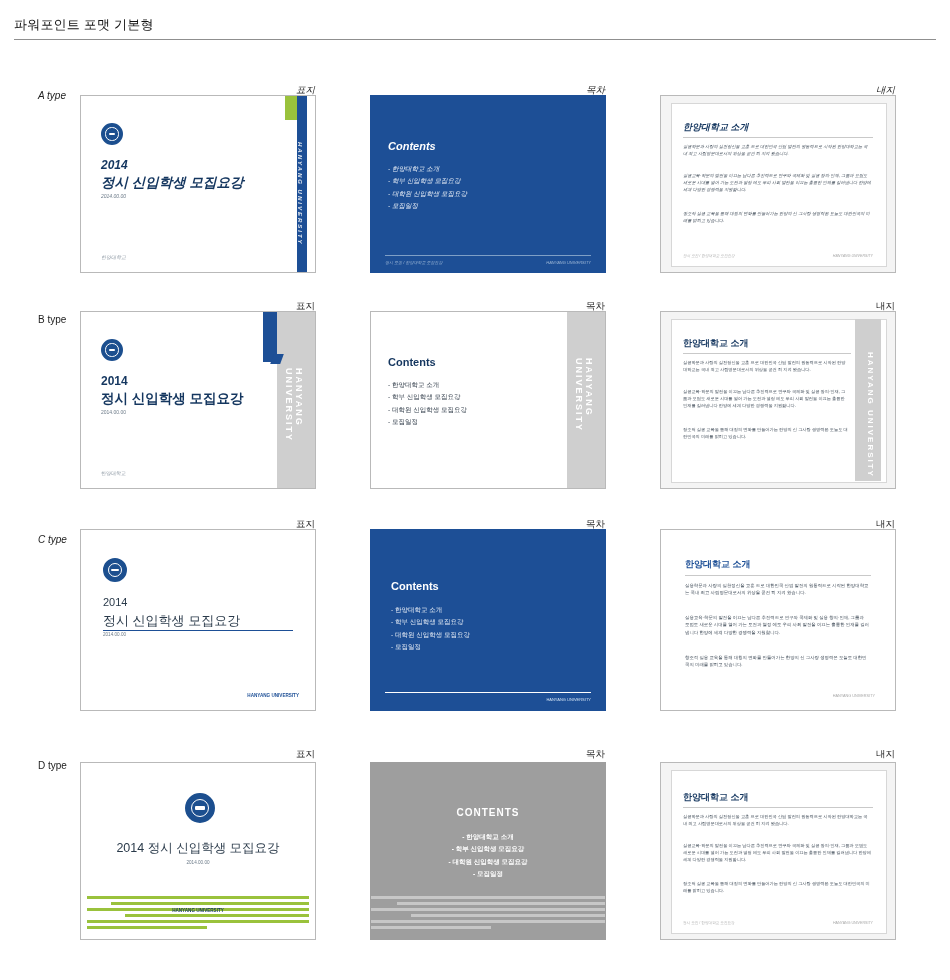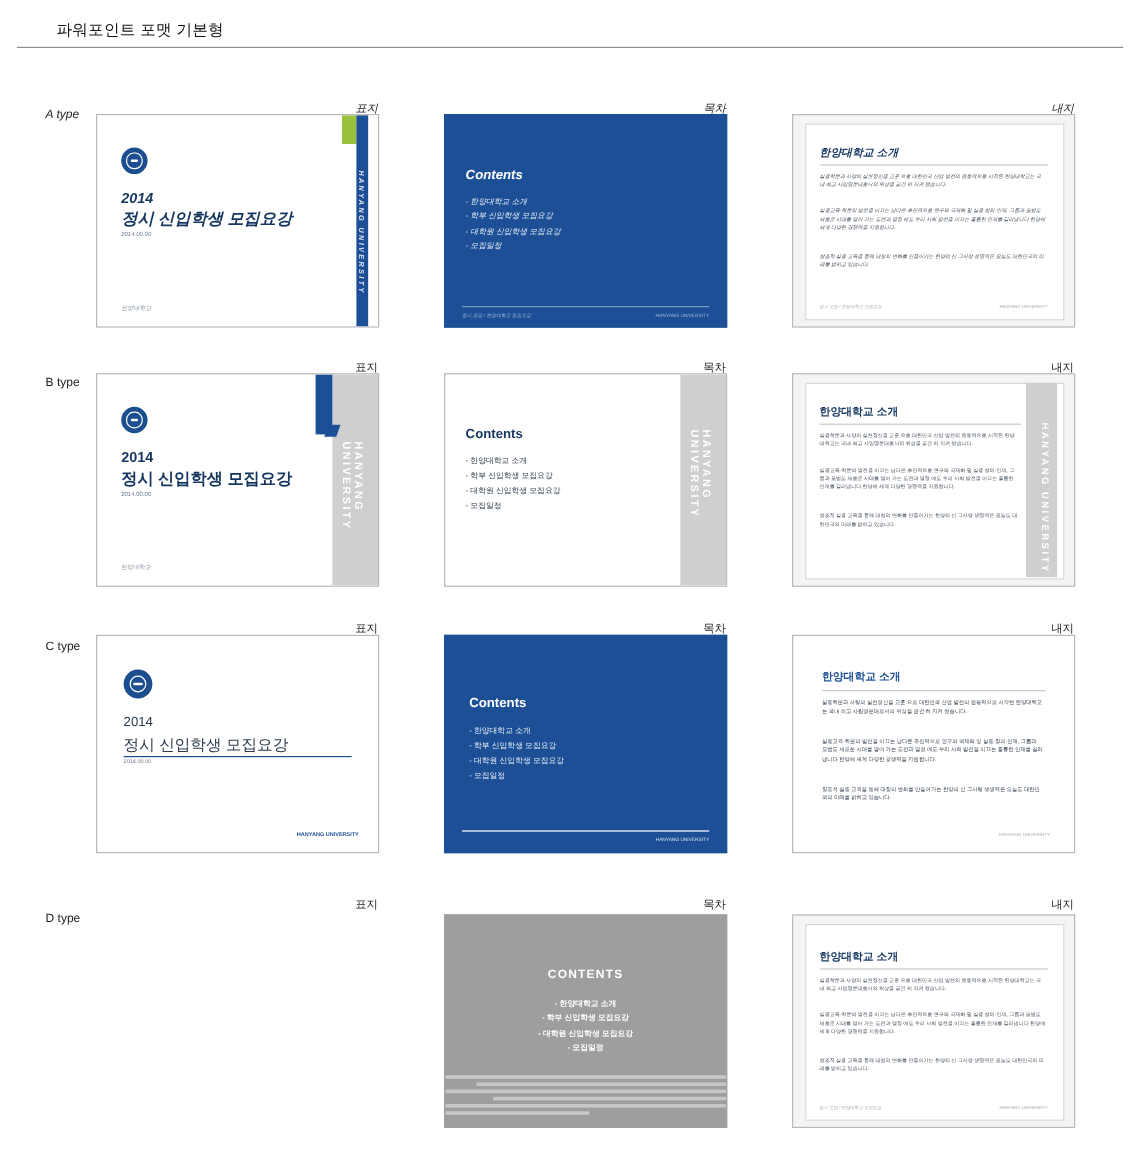--- a/index.html
+++ b/index.html
@@ -5,21 +5,21 @@
   html,body{margin:0;padding:0;}
   body{
     width:950px;height:980px;
     background:#ffffff;
     font-family:"Liberation Sans", sans-serif;
     color:#1a1a1a;
     overflow:hidden;
   }
   .page-title{
     position:absolute;left:14px;top:16px;
-    font-size:13px;color:#111;letter-spacing:.2px;margin-left:33px;
+    font-size:13px;color:#111;letter-spacing:.2px;
   }
   .title-rule{
     position:absolute;left:14px;top:39px;width:922px;height:1px;background:#8f8f8f;
   }
 
   
   .row{position:absolute;left:0;width:950px;}
   .row-label{
     position:absolute;left:38px;font-size:10px;color:#222;
   }
@@ -174,21 +174,21 @@
     <div class="inner-head" style="left:22px;top:25px;font-size:9px;">한양대학교 소개</div>
     <div class="inner-rule" style="left:22px;top:41px;width:168px;"></div>
     <div class="inner-para" style="left:22px;top:48px;width:166px;font-size:4.2px;">실용학문과 사랑의 실천정신을 교훈 으로 대한민국 산업 발전의 원동력으로 시작된 한양대학교는 국내 최고 사립명문대로서의 위상을 굳건 히 지켜 왔습니다.</div>
     <div class="inner-para" style="left:22px;top:77px;width:166px;font-size:4.2px;">실용교육·학문의 발전을 이끄는 남다른 추진력으로 연구와 국제화 및 실용 창의·인재, 그룹과 모범도 새로운 시대를 열어 가는 도전과 열정 에도 우리 사회 발전을 이끄는 훌륭한 인재를 길러냅니다 한양에 세계 다양한 경쟁력을 지원합니다.</div>
     <div class="inner-para" style="left:22px;top:115px;width:166px;font-size:4.2px;">창조적 실용 교육을 통해 대칭의 변화를 만들어가는 한양의 신 그사랑 생명력은 오늘도 대한민국의 미래를 밝히고 있습니다.</div>
     <div class="vert-text" style="right:20px;top:40px;font-size:8px;color:#ffffff;">HANYANG UNIVERSITY</div>
   </div>
 </div>
 
 <div class="row" style="top:518px;height:200px;">
-  <div class="row-label" style="top:16px;">C type</div>
+  <div class="row-label" style="top:16px;font-style:italic;">C type</div>
 
   <div class="slot-tag" style="left:180px;top:0px;width:135px;">표지</div>
   <div class="slot-tag" style="left:470px;top:0px;width:135px;">목차</div>
   <div class="slot-tag" style="left:760px;top:0px;width:135px;">내지</div>
 
   <div class="slide" style="left:80px;top:11px;width:234px;height:180px;">
     <div class="crest" style="left:22px;top:28px;width:24px;height:24px;">
       <div class="inner">
           <div class="bar"></div>
         </div>
@@ -222,20 +222,36 @@
   </div>
 </div>
 
 <div class="row" style="top:748px;height:220px;">
   <div class="row-label" style="top:12px;">D type</div>
 
   <div class="slot-tag" style="left:180px;top:0px;width:135px;">표지</div>
   <div class="slot-tag" style="left:470px;top:0px;width:135px;">목차</div>
   <div class="slot-tag" style="left:760px;top:0px;width:135px;">내지</div>
 
+  <div class="slide" style="left:80px;top:14px;width:234px;height:176px;">
+    <div class="crest" style="left:104px;top:30px;width:30px;height:30px;">
+      <div class="inner">
+          <div class="bar"></div>
+        </div>
+    </div>
+    <div class="cov-main" style="left:0;top:77px;width:234px;text-align:center;font-size:12.5px;color:#2a3a4a;font-weight:normal;">2014 정시 신입학생 모집요강</div>
+    <div class="cov-date" style="left:0;top:97px;width:234px;text-align:center;font-size:4.6px;">2014.00.00</div>
+    <div class="stripe" style="left:6px;bottom:40px;width:222px;height:3px;background:#9ac23c;"></div>
+    <div class="stripe" style="left:30px;bottom:34px;width:198px;height:3px;background:#9ac23c;"></div>
+    <div class="stripe" style="left:6px;bottom:28px;width:222px;height:3px;background:#9ac23c;"></div>
+    <div class="stripe" style="left:44px;bottom:22px;width:184px;height:3px;background:#9ac23c;"></div>
+    <div class="stripe" style="left:6px;bottom:16px;width:222px;height:3px;background:#9ac23c;"></div>
+    <div class="stripe" style="left:6px;bottom:10px;width:120px;height:3px;background:#9ac23c;"></div>
+    <div class="cov-foot" style="left:0;bottom:26px;width:234px;text-align:center;font-size:4.6px;color:#14365f;font-weight:bold;">HANYANG UNIVERSITY</div>
+  </div>
 
   <div class="slide" style="left:370px;top:14px;width:234px;height:176px;background:#9e9e9e;border-color:#9e9e9e;">
     <div class="contents-title" style="left:0;top:44px;width:234px;text-align:center;font-size:10px;letter-spacing:1px;">CONTENTS</div>
     <div class="contents-list" style="left:0;top:68px;width:234px;text-align:center;font-size:6.5px;color:#ffffff;font-weight:bold;">
       <div>- 한양대학교 소개</div>
       <div>- 학부 신입학생 모집요강</div>
       <div>- 대학원 신입학생 모집요강</div>
       <div>- 모집일정</div>
     </div>
     <div class="stripe" style="left:0;bottom:40px;width:234px;height:3px;background:#c7c7c7;"></div>

